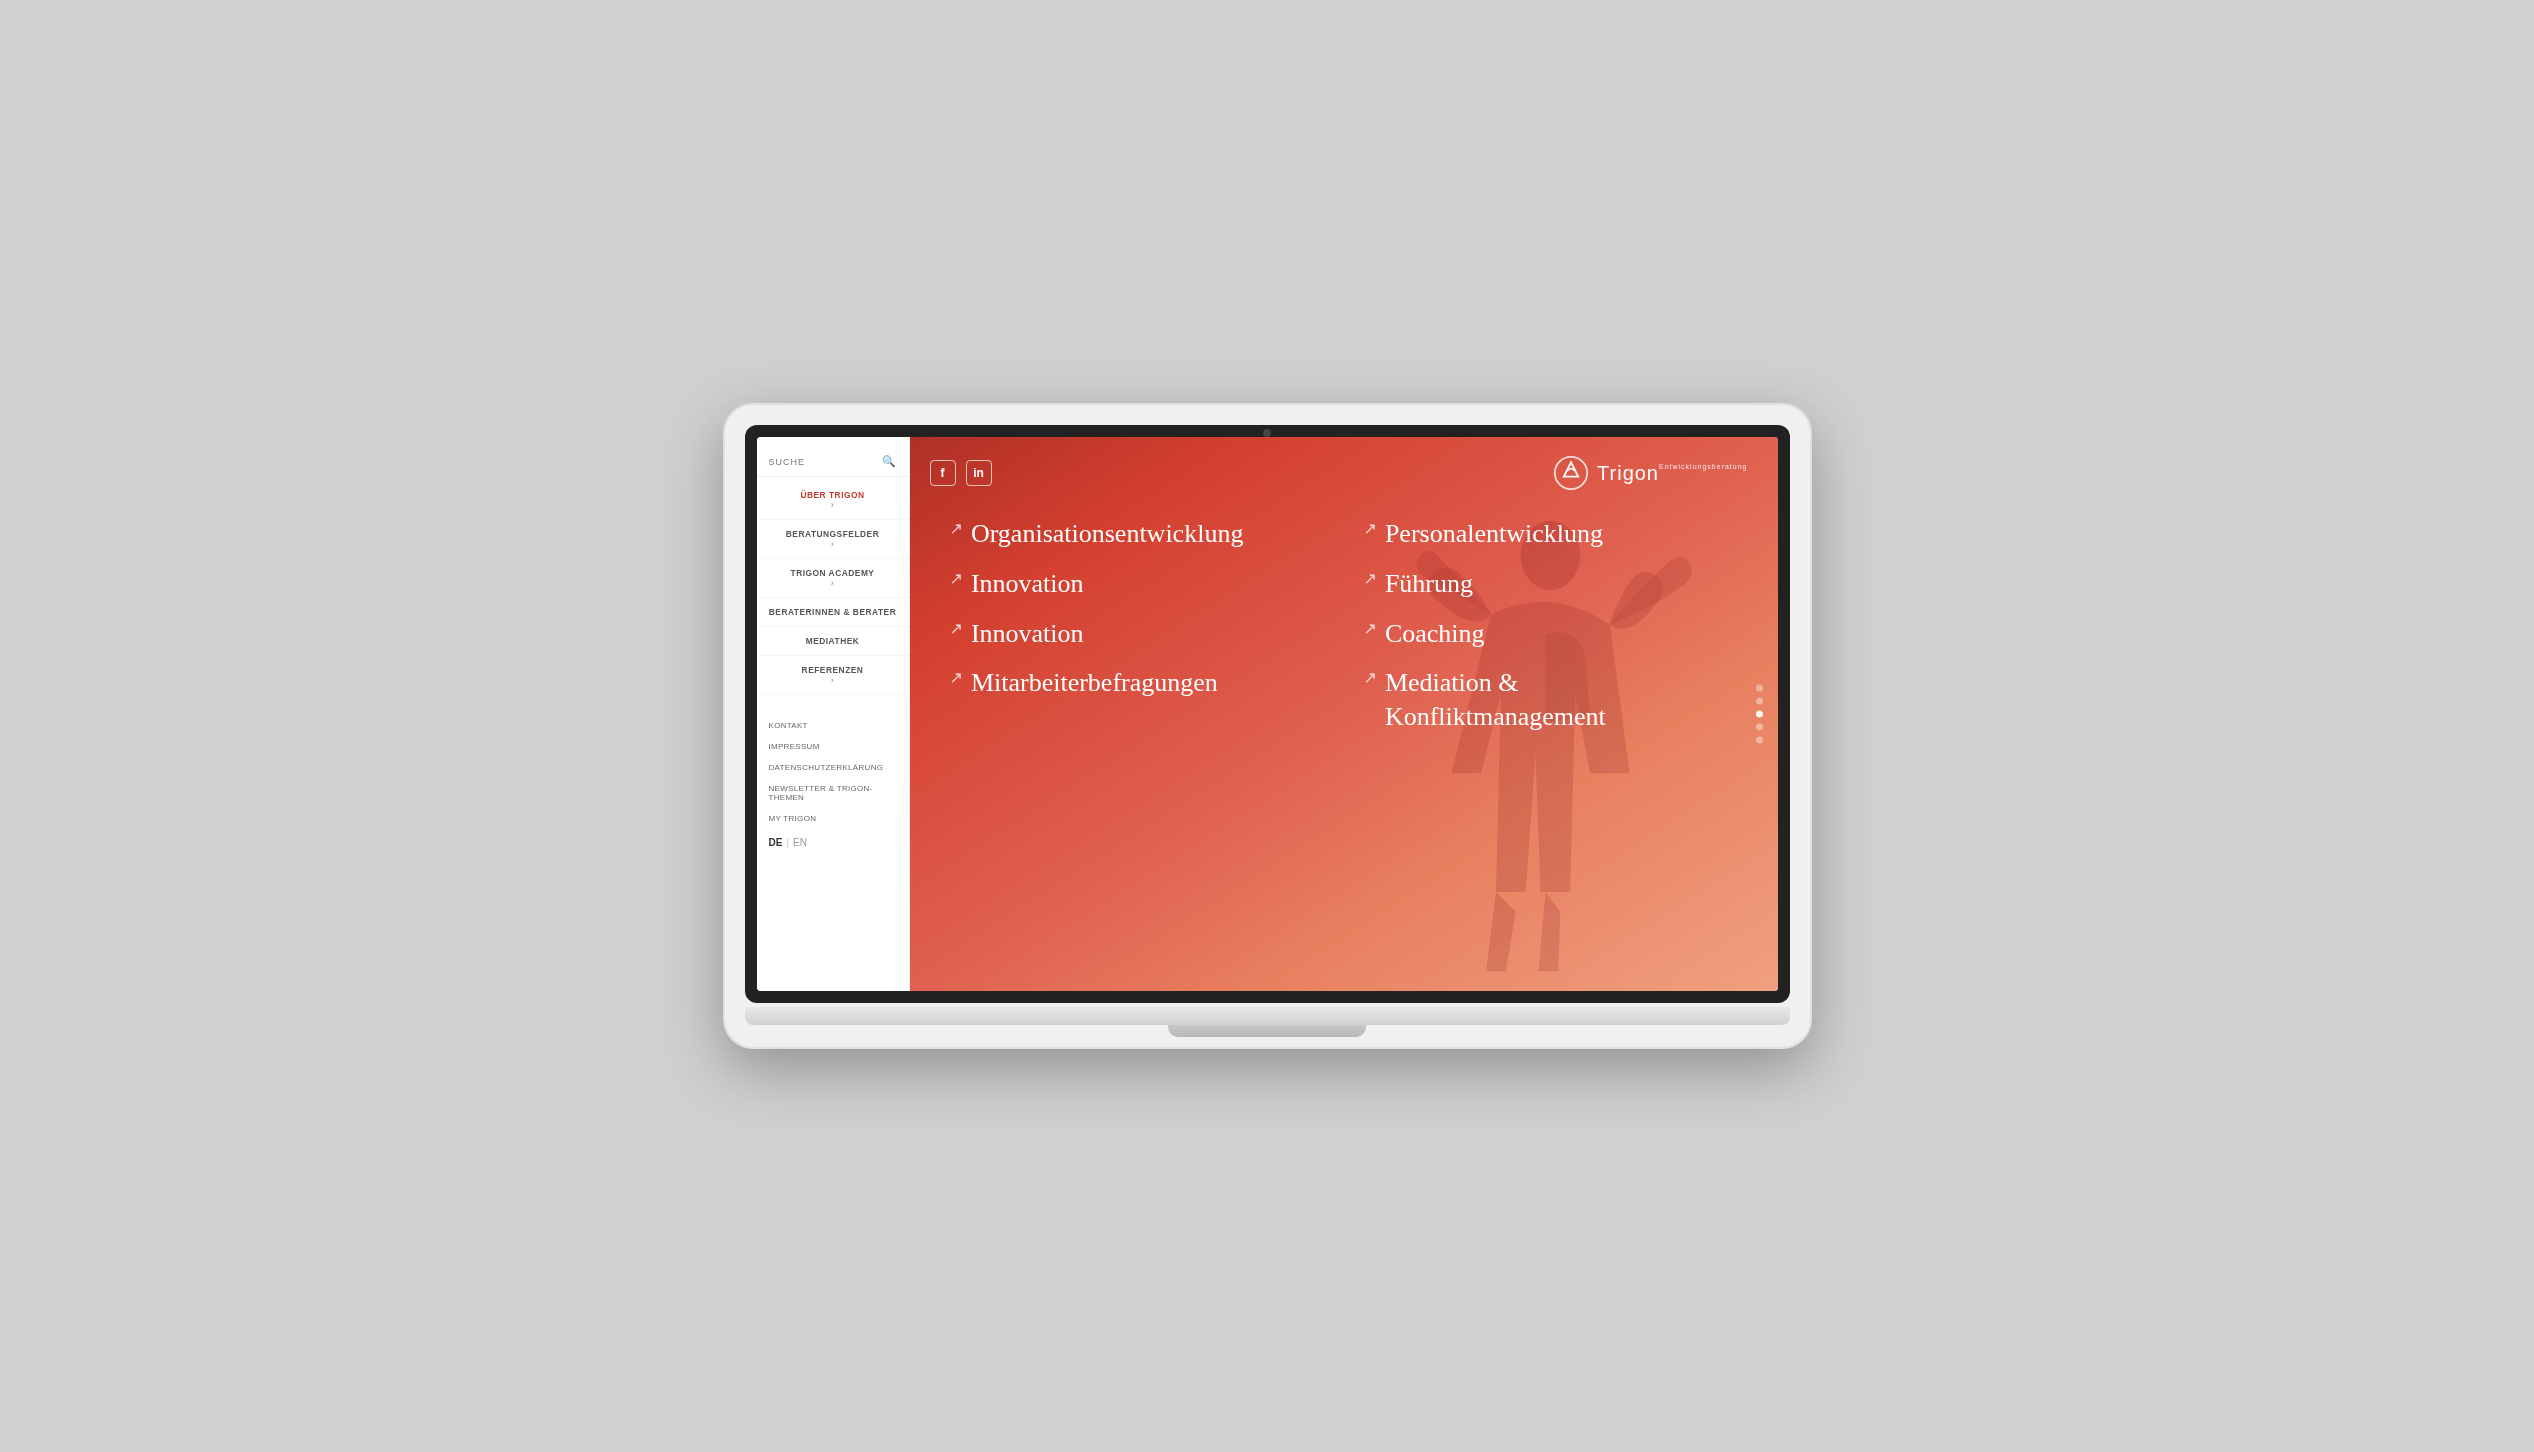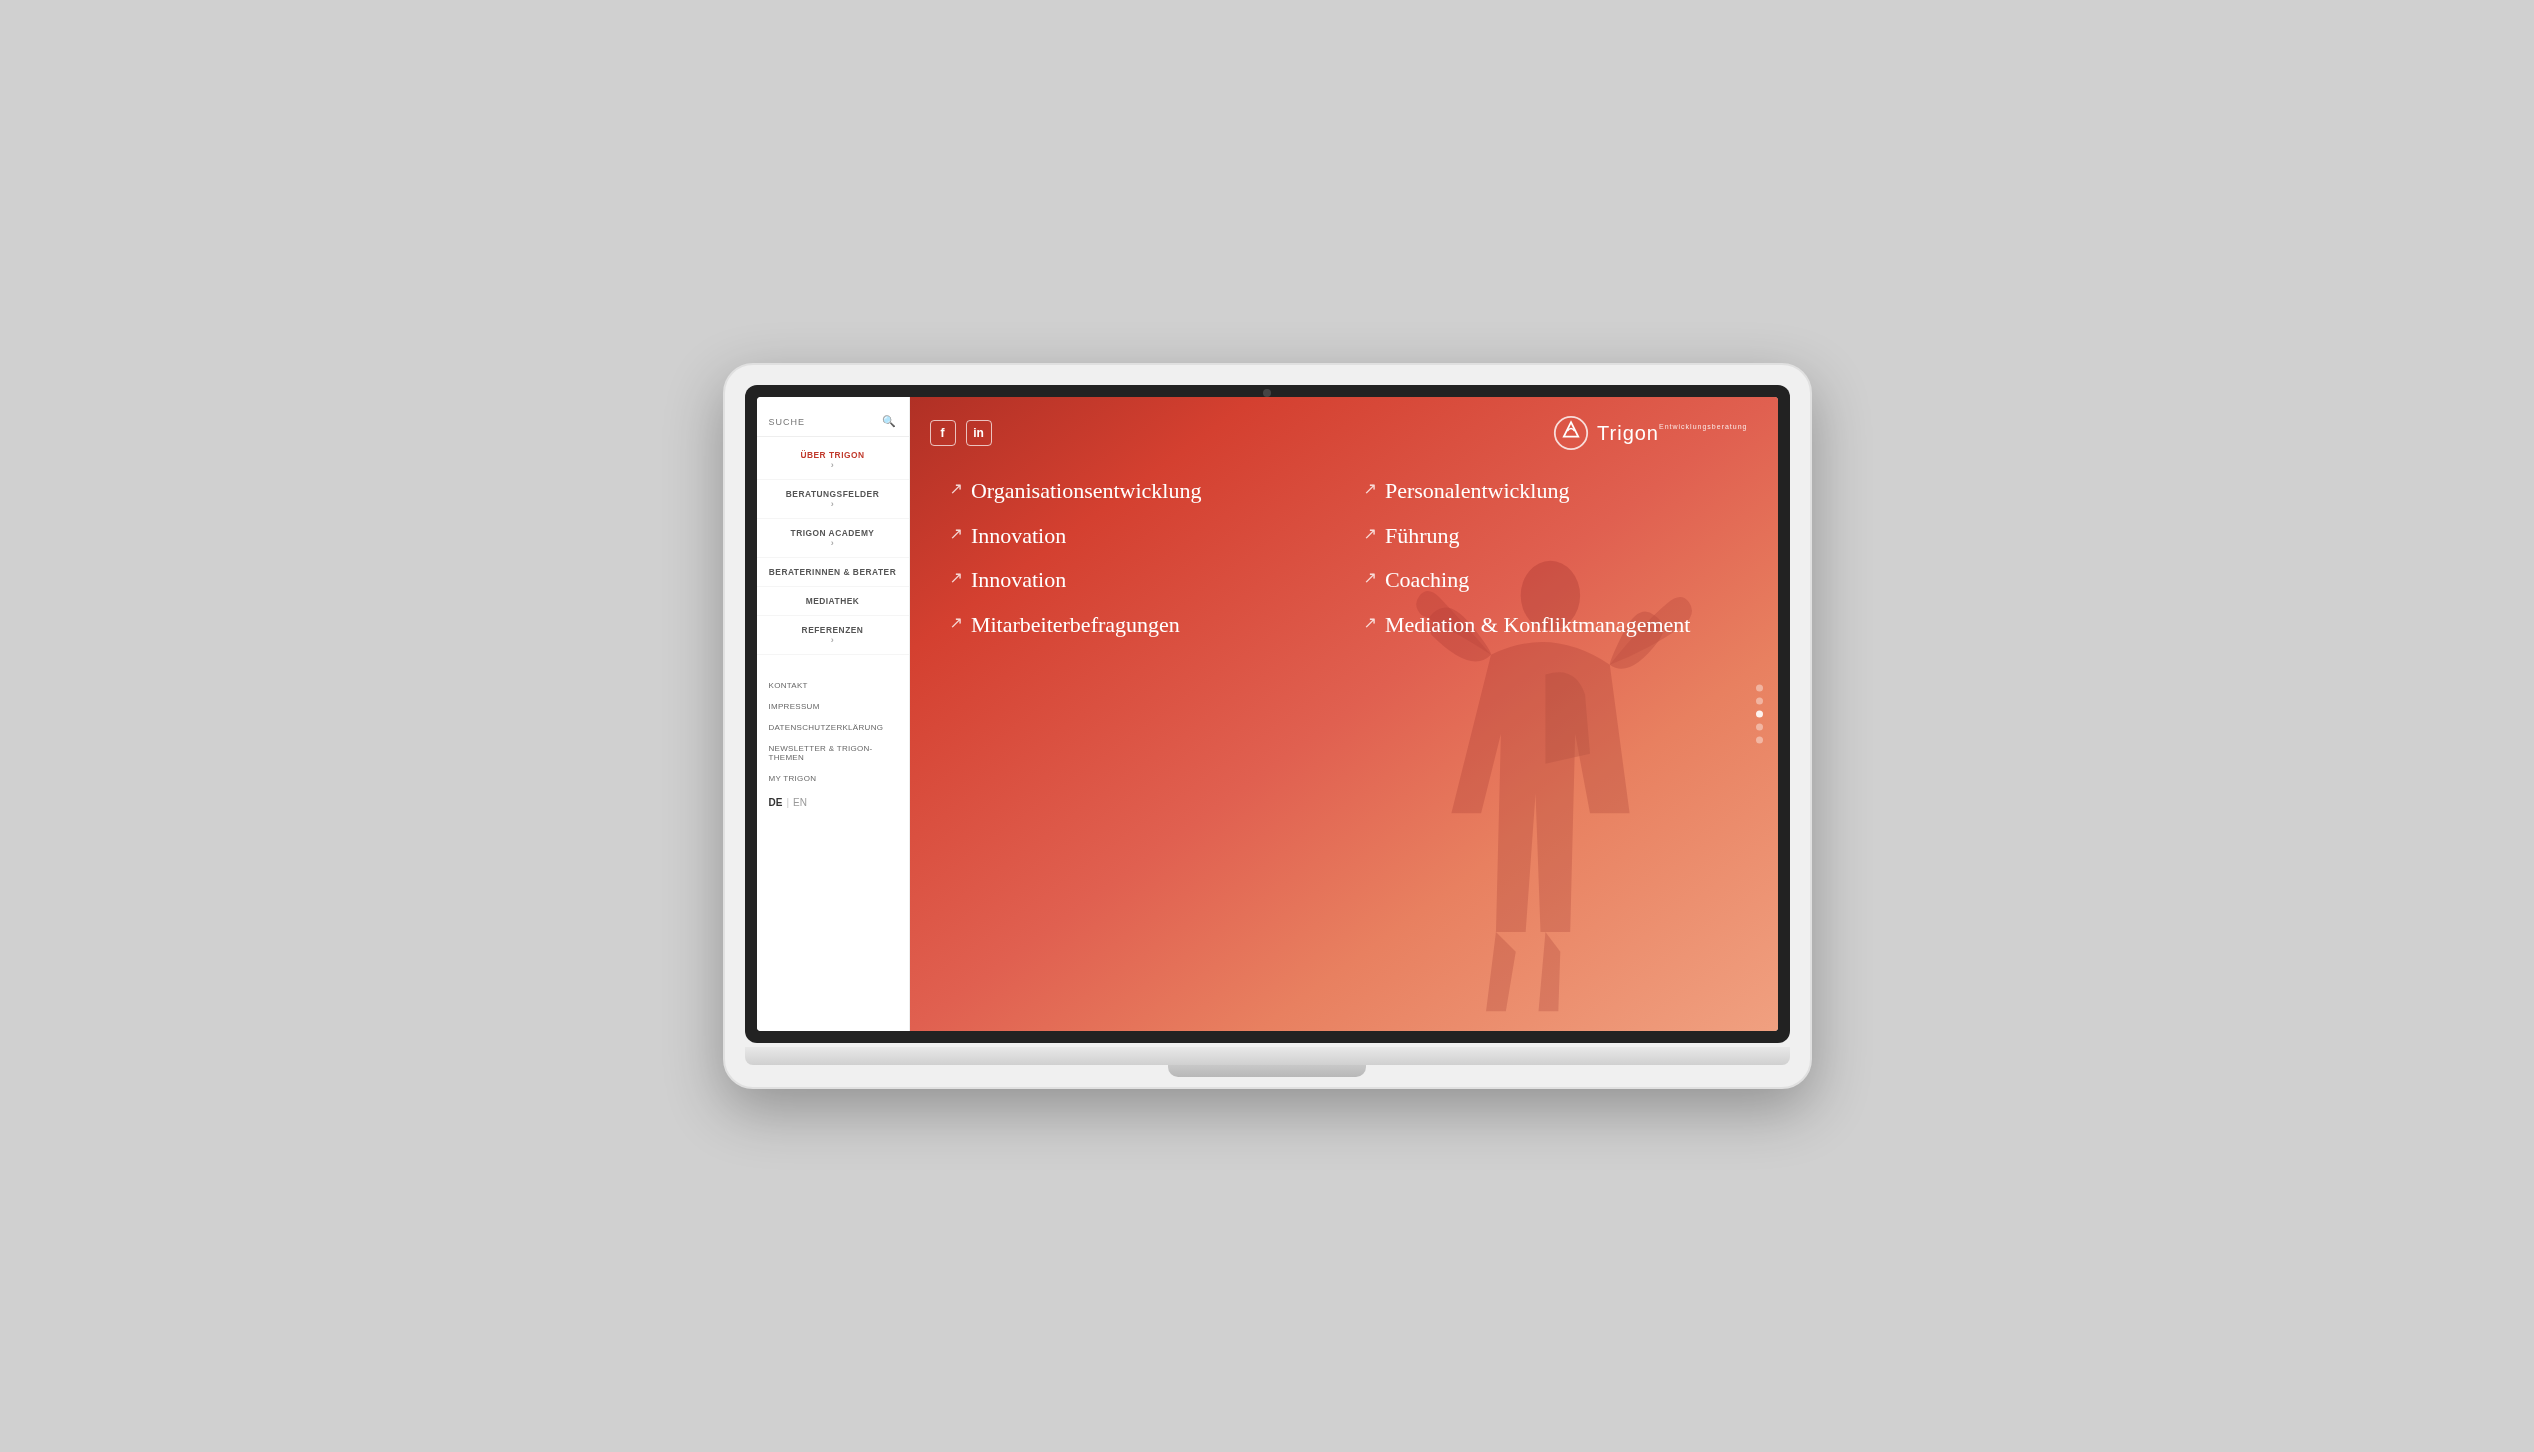--- a/index.html
+++ b/index.html
@@ -40,21 +40,21 @@
       left: 50%;
       transform: translateX(-50%);
     }
 
     .laptop-screen {
       background: #fff;
       border-radius: 4px;
       overflow: hidden;
       display: flex;
       width: 100%;
-      height: 634px;
+      height: 554px;
     }
 
     .laptop-base {
       height: 18px;
       background: linear-gradient(to bottom, #e8e8e8, #d0d0d0);
       border-radius: 0 0 8px 8px;
       margin-top: 4px;
     }
 
     .laptop-stand {
@@ -283,21 +283,21 @@
 
     .arrow-icon {
       color: rgba(255,255,255,0.8);
       font-size: 16px;
       margin-top: 2px;
       flex-shrink: 0;
     }
 
     .service-name {
       color: white;
-      font-size: 22px;
+      font-size: 26px;
       font-family: Georgia, serif;
       font-weight: 400;
       line-height: 1.3;
     }
 
     
     .scroll-dots {
       position: absolute;
       right: 15px;
       top: 50%;

